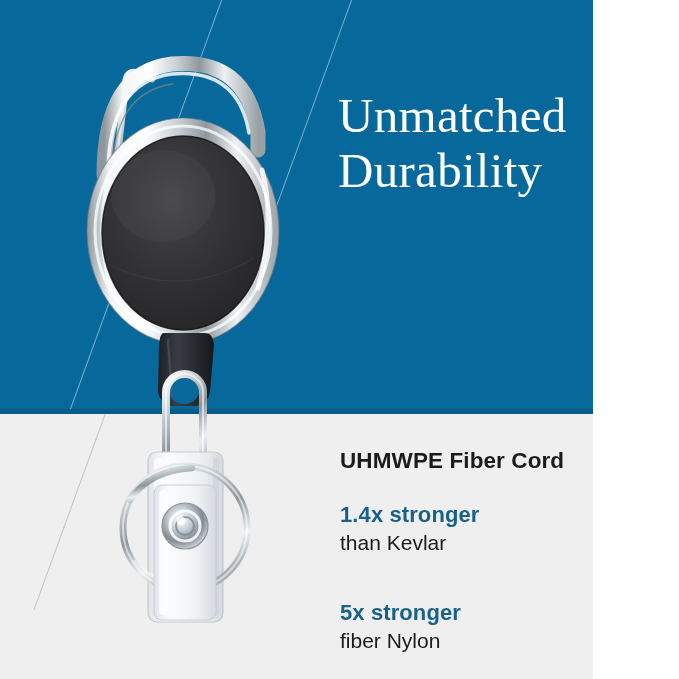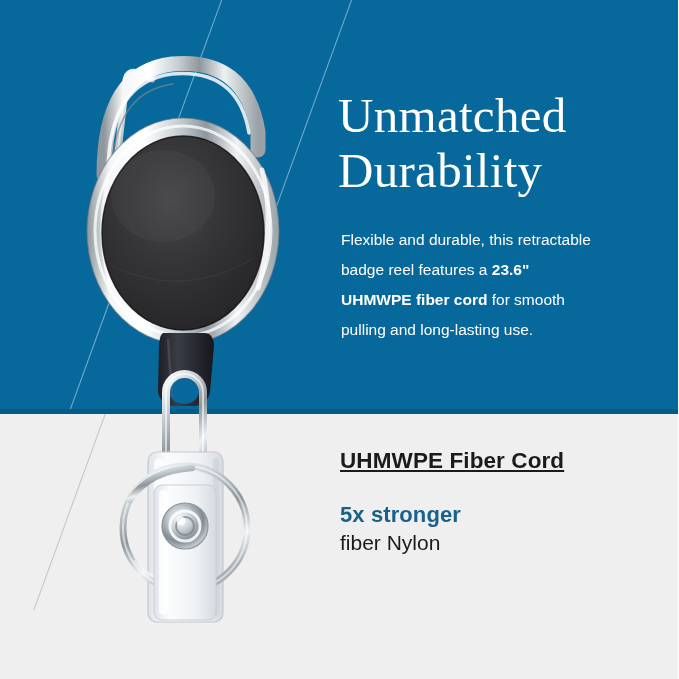--- a/index.html
+++ b/index.html
@@ -8,21 +8,21 @@
     padding: 0;
     background: #ffffff;
   }
   body {
     font-family: "Liberation Sans", sans-serif;
     -webkit-font-smoothing: antialiased;
   }
 
   #poster {
     position: relative;
-    width: 678px;
+    width: 593px;
     height: 679px;
     overflow: hidden;
     background: #efefef;
   }
 
   
   .panel-blue {
     position: absolute;
     left: 0;
     top: 0;
@@ -91,21 +91,20 @@
     left: 340px;
     top: 448px;
     width: 300px;
   }
   .cord-title {
     margin: 0;
     font-size: 22.5px;
     font-weight: 700;
     color: #1b1b1b;
     letter-spacing: .1px;
-    text-decoration: underline;
   }
   .stat-block { margin-top: 28px; }
   .stat-block + .stat-block { margin-top: 45px; }
   .stat-head {
     font-size: 22px;
     font-weight: 700;
     color: #19618a;
     line-height: 1.18;
     letter-spacing: .1px;
   }
@@ -251,26 +250,29 @@
       <circle cx="185" cy="526" r="23" fill="none" stroke="#8b949a" stroke-width="1.2"></circle>
       <circle cx="185" cy="526" r="15" fill="none" stroke="#ffffff" stroke-width="3" opacity=".85"></circle>
       <circle cx="185" cy="526" r="9" fill="none" stroke="#7d868d" stroke-width="2" opacity=".8"></circle>
       <circle cx="181" cy="521" r="4.5" fill="#ffffff" opacity=".8"></circle>
     </g>
   </svg>
 
   <div class="blue-copy">
     <h1 class="headline">Unmatched
 Durability</h1>
-    <p class="blue-body"><span>Flexible and durable,  this retractable badge reel features a </span><b>23.6" UHMWPE fiber cord</b><span> for smooth pulling and long-lasting use.</span></p>
   </div>
 
   <div class="gray-copy">
     <h2 class="cord-title">UHMWPE Fiber Cord</h2>
 
+    <div class="stat-block">
+      <div class="stat-head">1.4x stronger</div>
+      <div class="stat-sub">than Kevlar</div>
+    </div>
 
     <div class="stat-block">
       <div class="stat-head">5x stronger</div>
       <div class="stat-sub">fiber Nylon</div>
     </div>
   </div>
 
 </div>
 
 </body></html>

